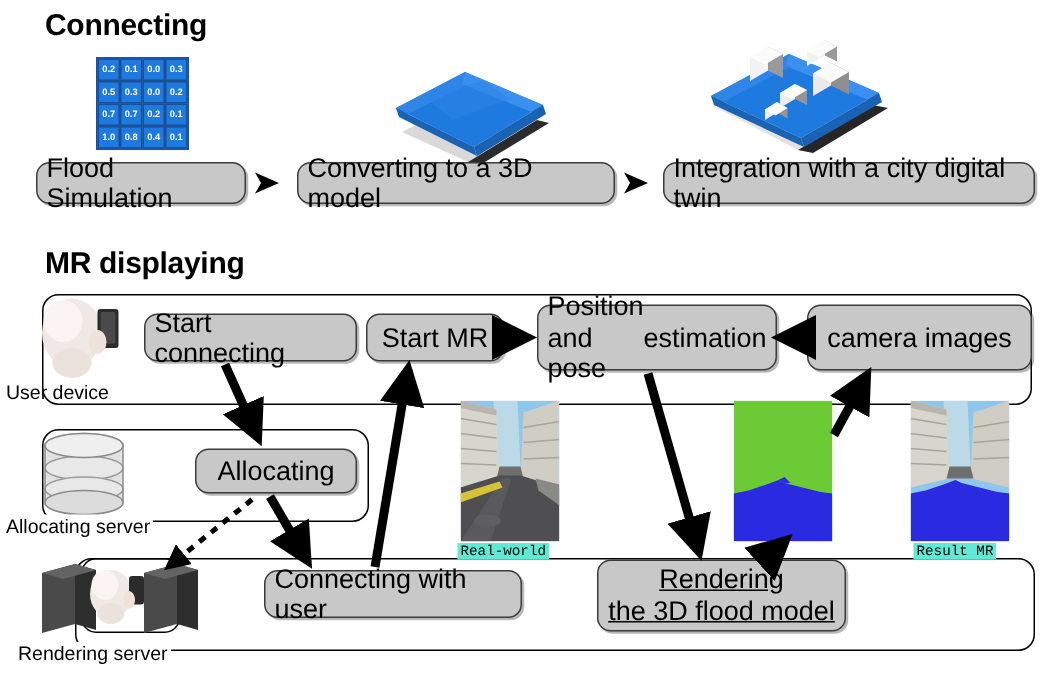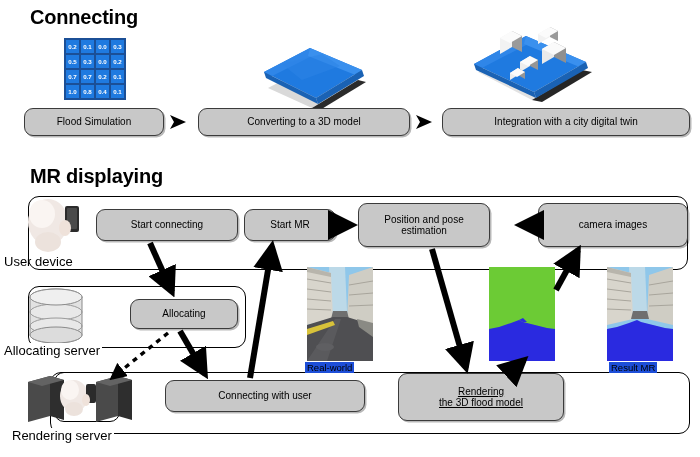--- a/index.html
+++ b/index.html
@@ -5,38 +5,38 @@
   html,body{margin:0;padding:0;background:#ffffff;}
   body{width:700px;height:457px;position:relative;overflow:hidden;
        font-family:"Liberation Sans",sans-serif;color:#000;}
   #stage{position:relative;width:700px;height:457px;}
 
   .sec-title{position:absolute;font-weight:bold;font-size:20px;letter-spacing:-0.2px;}
 
   
   .pbox{position:absolute;background:#c8c8c8;border:1.6px solid #3b3b3b;
         border-radius:9px;display:flex;align-items:center;justify-content:center;
-        text-align:left;font-size:10px;line-height:1.12;
+        text-align:left;font-size:18px;line-height:1.12;
         box-shadow:1.5px 1.5px 0 rgba(0,0,0,.28);
         padding:0 6px;box-sizing:border-box;}
   .pbox.two{line-height:1.14;}
 
   
   .lane{position:absolute;border:1.7px solid #000;border-radius:11px;
         background:transparent;box-sizing:border-box;}
 
   
   #grid{position:absolute;display:grid;grid-template-columns:repeat(4,1fr);
         background:#1060c8;border:1px solid #1b4f96;box-sizing:border-box;}
   #grid .cell{border:0.7px solid #1b4f96;display:flex;align-items:center;
         justify-content:center;font-size:6.2px;font-weight:bold;color:#fff;
         background:#1f7ae0;box-sizing:border-box;}
 
   .cap{position:absolute;font-size:13px;}
-  .caps{position:absolute;font-size:9.5px;background:#1d4ed8;padding:0 2px;}
+  .caps{position:absolute;font-size:9.5px;background:#5eead4;padding:0 2px;font-family:Liberation Mono, monospace;}
   .photo{position:absolute;overflow:hidden;}
 
   svg.ov{position:absolute;left:0;top:0;width:700px;height:457px;
          pointer-events:none;overflow:visible;}
 </style>
 </head>
 <body>
 
 <div id="stage">
 
@@ -164,32 +164,32 @@
     </g>
   </svg>
 
   <div class="cap" style="left:4px;top:254px;">User device</div>
   <div class="cap" style="left:2px;top:316px;background:#fff;padding:0 2px;margin-top:27px;">Allocating server</div>
   <div class="cap" style="left:10px;top:428px;background:#fff;padding:0 2px;">Rendering server</div>
 
   <div class="pbox" style="left:96px;top:209px;width:142px;height:32px;">Start connecting</div>
   <div class="pbox" style="left:244px;top:209px;width:92px;height:32px;">Start MR</div>
 
-  <div class="pbox two" style="left:358px;top:203px;width:132px;height:44px;flex-direction:column;">
+  <div class="pbox two" style="left:358px;top:203px;width:160px;height:44px;flex-direction:row;">
     <span>Position and pose</span>
     <span>estimation</span>
   </div>
 
   <div class="pbox two" style="left:538px;top:203px;width:150px;height:44px;flex-direction:column;">
     <span>camera images</span>
   </div>
 
   <div class="pbox" style="left:130px;top:299px;width:108px;height:30px;">Allocating</div>
 
-  <div class="pbox" style="left:165px;top:380px;width:200px;height:32px;">Connecting with user</div>
+  <div class="pbox" style="left:176px;top:380px;width:172px;height:32px;">Connecting with user</div>
 
   <div class="pbox two" style="left:398px;top:373px;width:166px;height:48px;flex-direction:column;text-decoration:underline;">
     <span>Rendering</span>
     <span>the 3D flood model</span>
   </div>
 
   <div class="photo" style="left:307px;top:267px;width:66px;height:94px;">
     <svg width="66" height="94">
       <rect width="66" height="94" fill="#8fc7ea"></rect>
       <polygon points="22,0 38,0 40,44 24,46" fill="#bcd9e8"></polygon>

